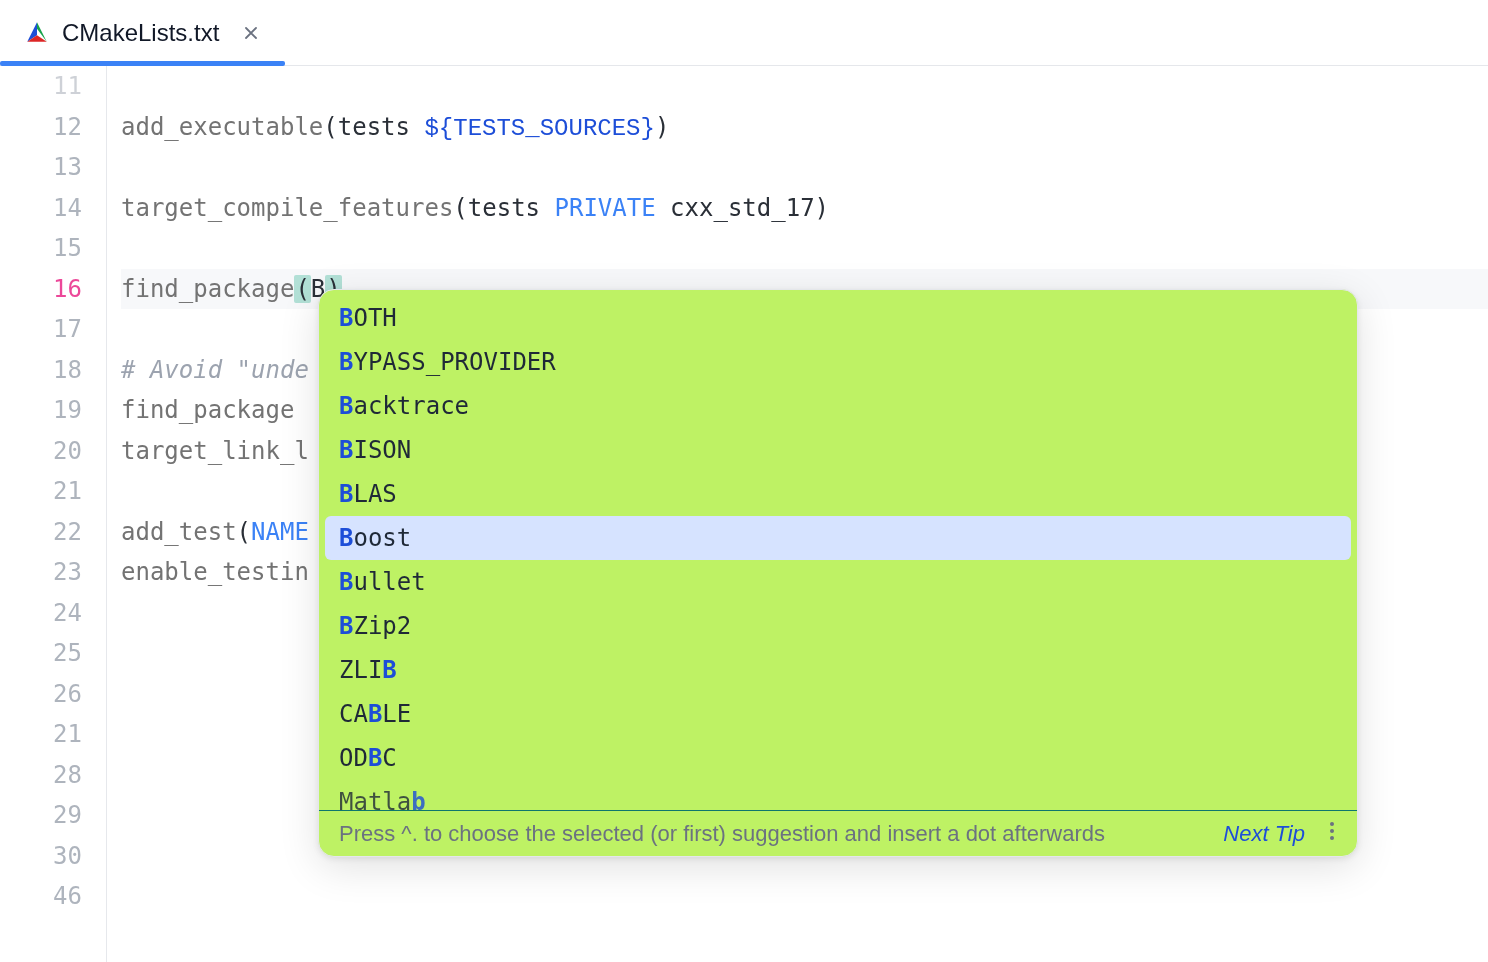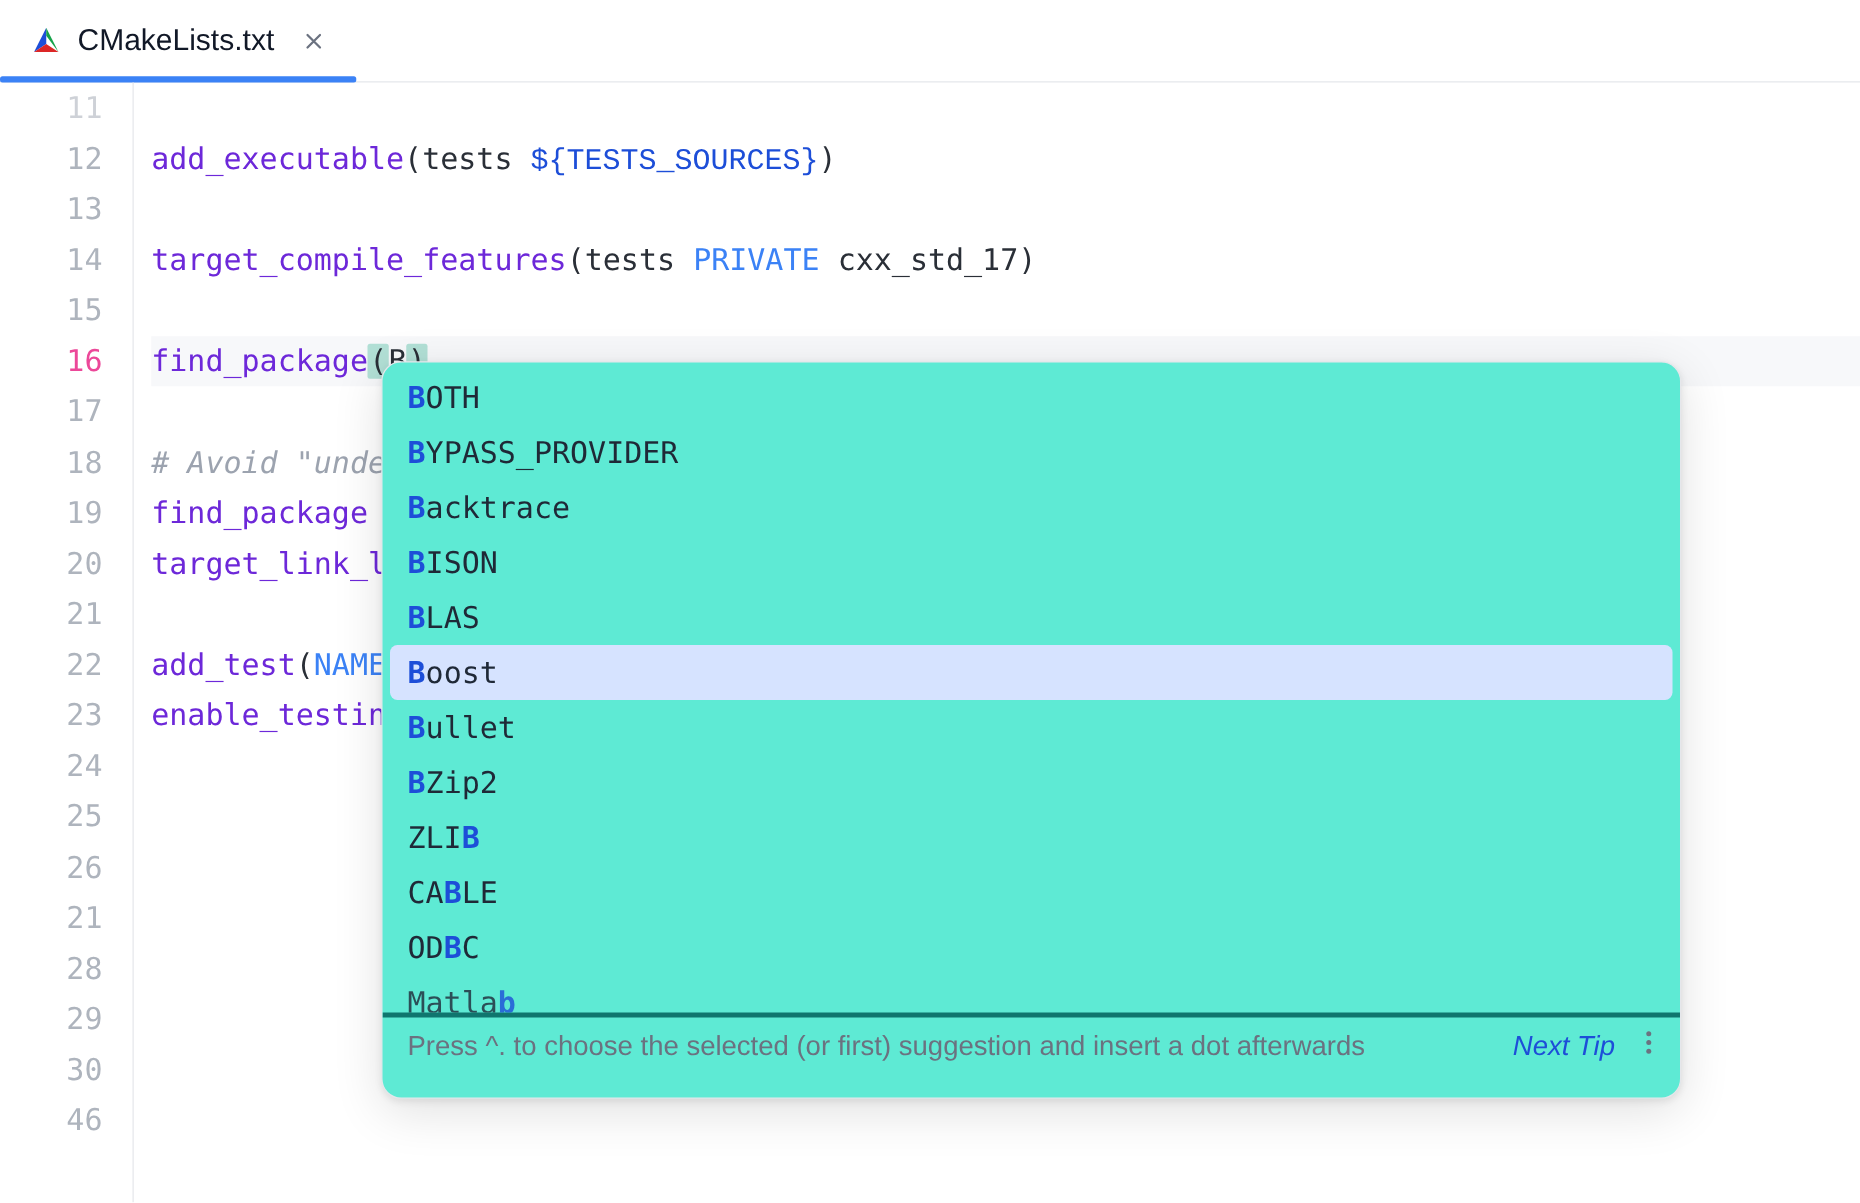--- a/index.html
+++ b/index.html
@@ -85,35 +85,35 @@
     padding-left: 14px;
     border-left: 1px solid #e6e8ec;
   }
   .code-line {
     height: 40.5px;
     line-height: 40.5px;
     white-space: pre;
     position: relative;
   }
   .code-line.current { background: #f7f8fa; }
-  .kw { color: #6d28d9; text-align: right; }
+  .kw { color: #737373; text-align: right; }
   .priv { color: #3b82f6; }
   .var { color: #1d4ed8; font-family: Liberation Mono, monospace; }
   .cmt { color: #9ca3af; font-style: italic; }
   .paren-hl {
     background: #b2e0d6;
     padding: 0 1px;
     border-radius: 2px;
   }
   .autocomplete {
     position: absolute;
-    left: 305px;
+    left: 318px;
     top: 289px;
     width: 1040px;
-    background: #5eead4;
+    background: #bef264;
     border: 1px solid #e5e7eb;
     border-radius: 16px;
     box-shadow: 0 10px 40px rgba(0,0,0,0.12), 0 2px 6px rgba(0,0,0,0.08);
     overflow: hidden;
     font-family: "SF Mono", ui-monospace, Menlo, Consolas, monospace;
   }
   .ac-list {
     max-height: 520px;
     overflow: hidden;
     padding: 6px;
@@ -128,25 +128,25 @@
     border-radius: 6px;
   }
   .ac-item.selected { background: #d6e3ff; }
   .ac-item.truncated { opacity: 0.8; }
   .match { color: #1d4ed8; font-weight: 600; }
   .ac-footer {
     display: flex;
     align-items: center;
     justify-content: flex-end;
     gap: 18px;
-    padding: 10px 16px 28px 20px;
+    padding: 10px 16px 9px 20px;
     font-family: -apple-system, BlinkMacSystemFont, "Segoe UI", Arial, sans-serif;
     font-size: 22px;
     color: #6b7280;
-    border-top: 4px solid #0f766e;
+    border-top: 1px solid #0f766e;
   }
   .ac-footer .tip-text { flex: 1; text-align: left; }
   .ac-footer .next-tip {
     color: #1d4ed8;
     cursor: pointer;
     font-style: italic;
   }
   .ac-footer .more-icon {
     color: #6b7280;
     cursor: pointer;

